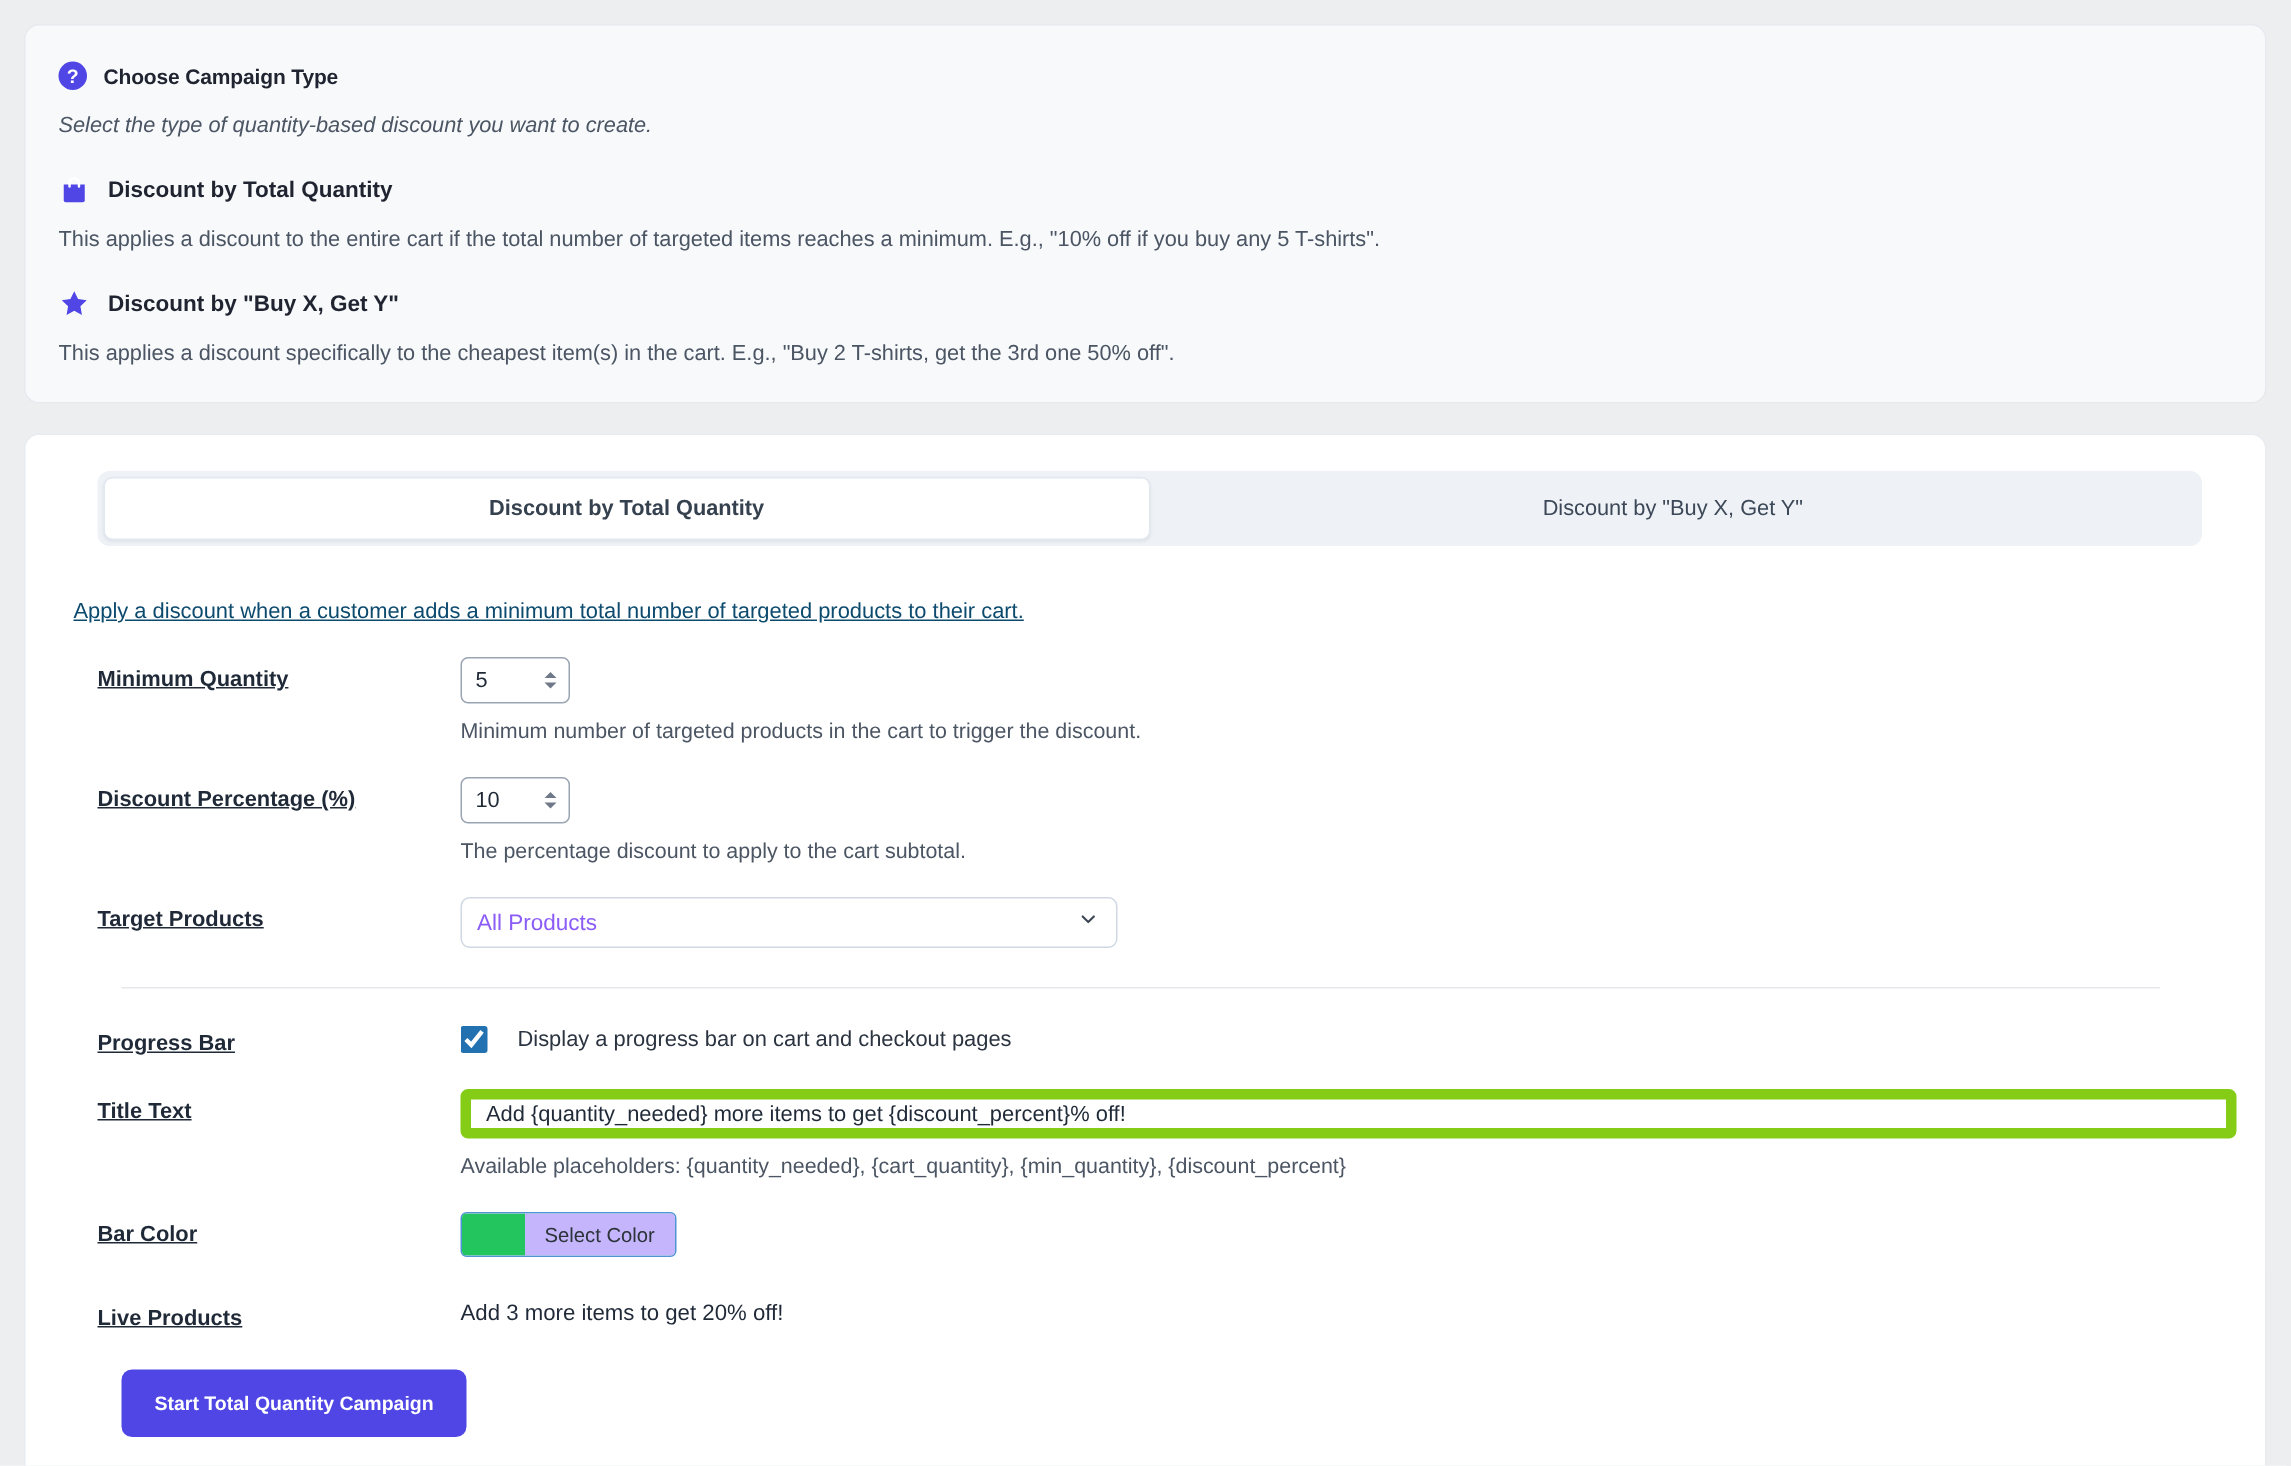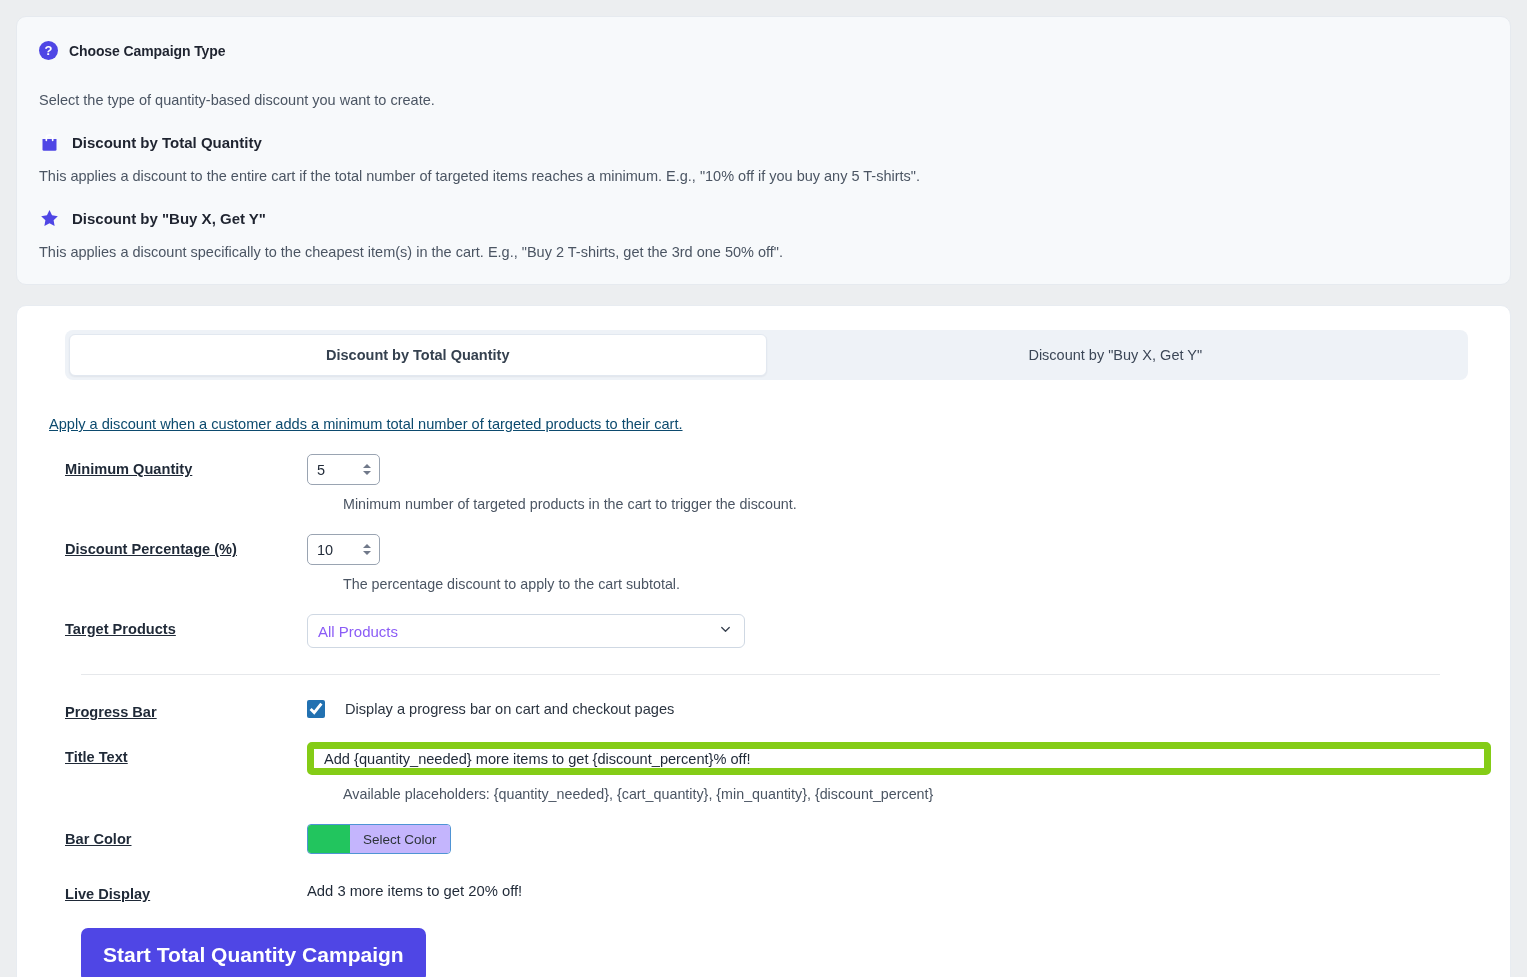--- a/index.html
+++ b/index.html
@@ -25,23 +25,24 @@
     margin: 4px 0 0 0;
   }
   .card-heading h2 {
     margin: 0;
     font-size: 14px;
     font-weight: bold;
     color: #1f2430;
     letter-spacing: -0.1px;
   }
   .card-sub {
-    margin: 32px 0 0 0;
+    margin: 16px 0 0 0;
     font-size: 14.5px;
     color: #4b5563;
+    font-style: italic;
   }
   .type-block { margin-top: 24px; }
   .type-head {
     display: flex; align-items: center; gap: 12px;
   }
   .type-head h3 {
     margin: 0;
     font-size: 15px;
     font-weight: bold;
     color: #1f2430;
@@ -119,21 +120,20 @@
     color: #1f2937;
     padding-top: 7px;
     text-decoration: underline;
   }
   .row-field { flex: 1 1 auto; min-width: 0; }
 
   .hint {
     font-size: 14.3px;
     color: #4b5563;
     margin-top: 11px;
-    margin-left: 36px;
   }
 
   input.num {
     width: 73px;
     height: 31px;
     padding: 2px 4px 2px 9px;
     font-size: 14.5px;
     font-family: "Liberation Sans", sans-serif;
     color: #1f2937;
     border: 1px solid #9aa4b2;
@@ -222,21 +222,21 @@
     font-size: 14.8px;
     color: #1f2937;
     padding-top: 4px;
   }
 
   .cta {
     margin: 26px 0 0 42px;
     display: inline-block;
     background: #4f46e5;
     color: #ffffff;
-    font-size: 21px;
+    font-size: 13px;
     font-weight: bold;
     border: none;
     border-radius: 7px;
     padding: 15px 22px;
     cursor: pointer;
     font-family: "Liberation Sans", sans-serif;
   }
 </style>
 </head>
 <body>
@@ -360,21 +360,21 @@
       <div class="row-field">
         <div class="color-btn">
           <span class="color-swatch" style="background: rgb(34, 197, 94);"></span>
           <span class="color-text">Select Color</span>
         </div>
       </div>
     </div>
 
     
     <div class="row">
-      <div class="row-label">Live Display</div>
+      <div class="row-label">Live Products</div>
       <div class="row-field">
         <div class="preview-text">Add 3 more items to get 20% off!</div>
       </div>
     </div>
 
     <button class="cta">Start Total Quantity Campaign</button>
   </section>
 </div>
 
 </body></html>

